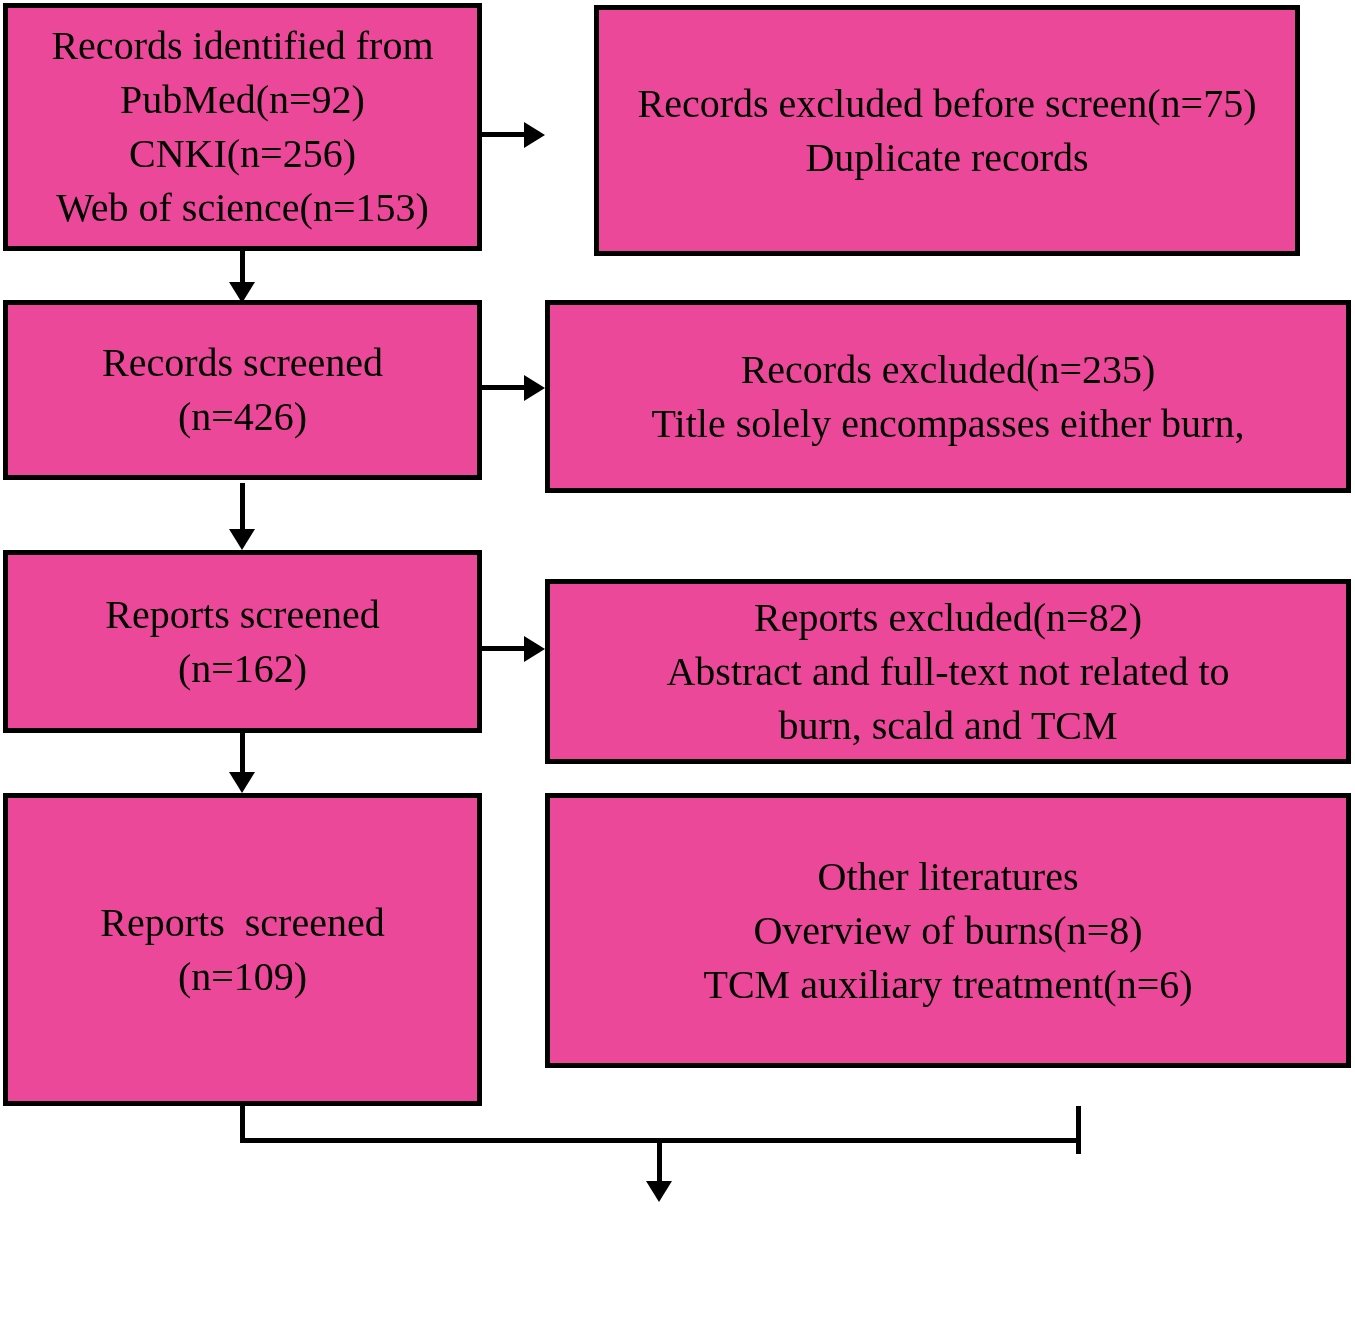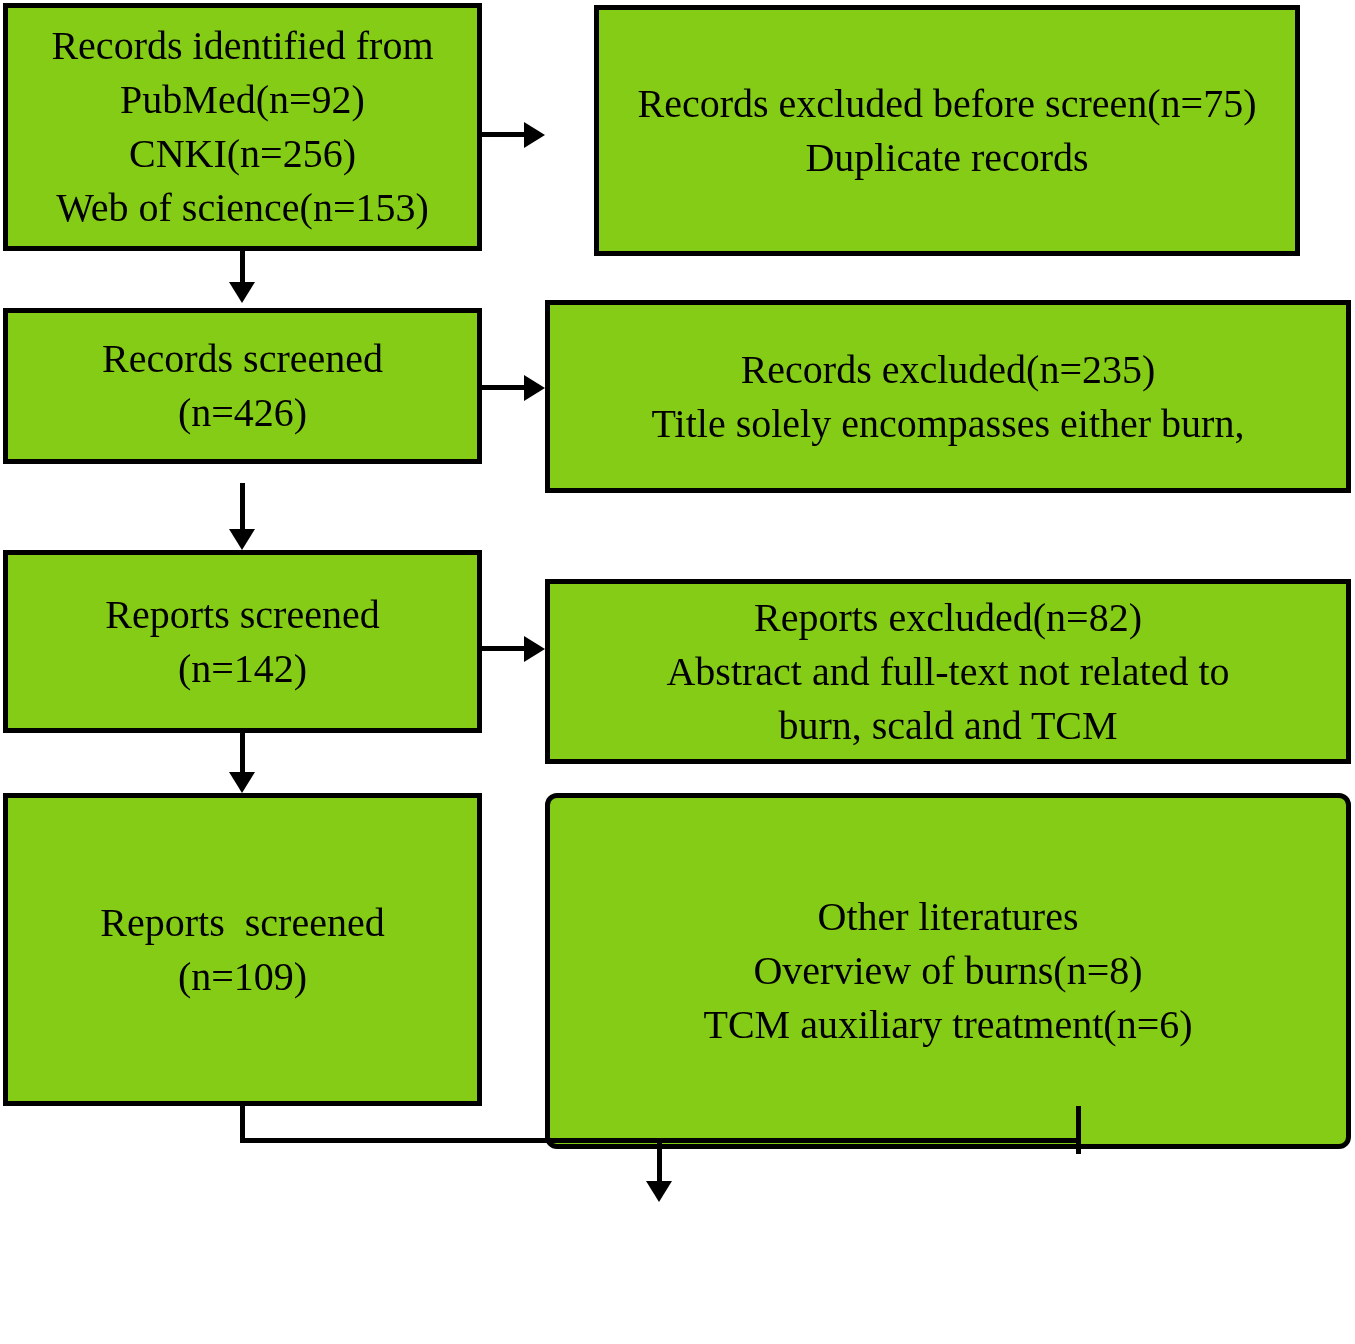--- a/index.html
+++ b/index.html
@@ -13,21 +13,21 @@
     height: 1344px;
     background: #ffffff;
     font-family: "Liberation Serif", "DejaVu Serif", serif;
     color: #000000;
     overflow: hidden;
   }
   .flow-box {
     position: absolute;
     box-sizing: border-box;
     border: 5px solid #000000;
-    background: #84cc16;
+    background: #ec4899;
     display: flex;
     flex-direction: column;
     justify-content: center;
     align-items: center;
     text-align: center;
   }
   .flow-box.thin-border {
     border-width: 4px;
   }
   .box-line {
@@ -72,59 +72,59 @@
     <div class="box-line">Records excluded before screen(n=75)</div>
     <div class="box-line">Duplicate records</div>
   </div>
 
   <div class="line" style="left:481px; top:132px; width:44px; height:5px;"></div>
   <div class="arrowhead-right" style="left:524px; top:122px;"></div>
 
   <div class="line" style="left:240px; top:250px; width:5px; height:35px;"></div>
   <div class="arrowhead-down" style="left:229px; top:282px;"></div>
 
-  <div class="flow-box" style="left:3px; top:308px; width:479px; height:156px;">
+  <div class="flow-box" style="left:3px; top:300px; width:479px; height:180px;">
     <div class="box-line">Records screened</div>
     <div class="box-line">(n=426)</div>
   </div>
 
   <div class="flow-box" style="left:545px; top:300px; width:806px; height:193px;">
     <div class="box-line">Records excluded(n=235)</div>
     <div class="box-line">Title solely encompasses either burn,</div>
   </div>
 
   <div class="line" style="left:481px; top:385px; width:44px; height:5px;"></div>
   <div class="arrowhead-right" style="left:524px; top:375px;"></div>
 
   <div class="line" style="left:240px; top:483px; width:5px; height:48px;"></div>
   <div class="arrowhead-down" style="left:229px; top:529px;"></div>
 
   <div class="flow-box" style="left:3px; top:550px; width:479px; height:183px;">
     <div class="box-line">Reports screened</div>
-    <div class="box-line">(n=142)</div>
+    <div class="box-line">(n=162)</div>
   </div>
 
   <div class="flow-box" style="left:545px; top:551px; width:806px; height:185px;margin-top:28px;">
     <div class="box-line">Reports excluded(n=82)</div>
     <div class="box-line">Abstract and full-text not related to</div>
     <div class="box-line">burn, scald and TCM</div>
   </div>
 
   <div class="line" style="left:481px; top:646px; width:44px; height:5px;"></div>
   <div class="arrowhead-right" style="left:524px; top:636px;"></div>
 
   <div class="line" style="left:240px; top:733px; width:5px; height:41px;"></div>
   <div class="arrowhead-down" style="left:229px; top:772px;"></div>
 
   <div class="flow-box" style="left:3px; top:793px; width:479px; height:313px;">
     <div class="box-line">Reports  screened</div>
     <div class="box-line">(n=109)</div>
   </div>
 
-  <div class="flow-box" style="left:545px; top:793px; width:806px; height:356px;border-radius:12px;">
+  <div class="flow-box" style="left:545px; top:793px; width:806px; height:275px;">
     <div class="box-line">Other literatures</div>
     <div class="box-line">Overview of burns(n=8)</div>
     <div class="box-line">TCM auxiliary treatment(n=6)</div>
   </div>
 
   <div class="line" style="left:240px; top:1106px; width:5px; height:37px;"></div>
   <div class="line" style="left:1076px; top:1106px; width:5px; height:37px;"></div>
   <div class="line" style="left:240px; top:1138px; width:841px; height:5px;"></div>
   <div class="line" style="left:1076px; top:1143px; width:5px; height:11px;"></div>
   <div class="line" style="left:657px; top:1143px; width:5px; height:39px;"></div>

